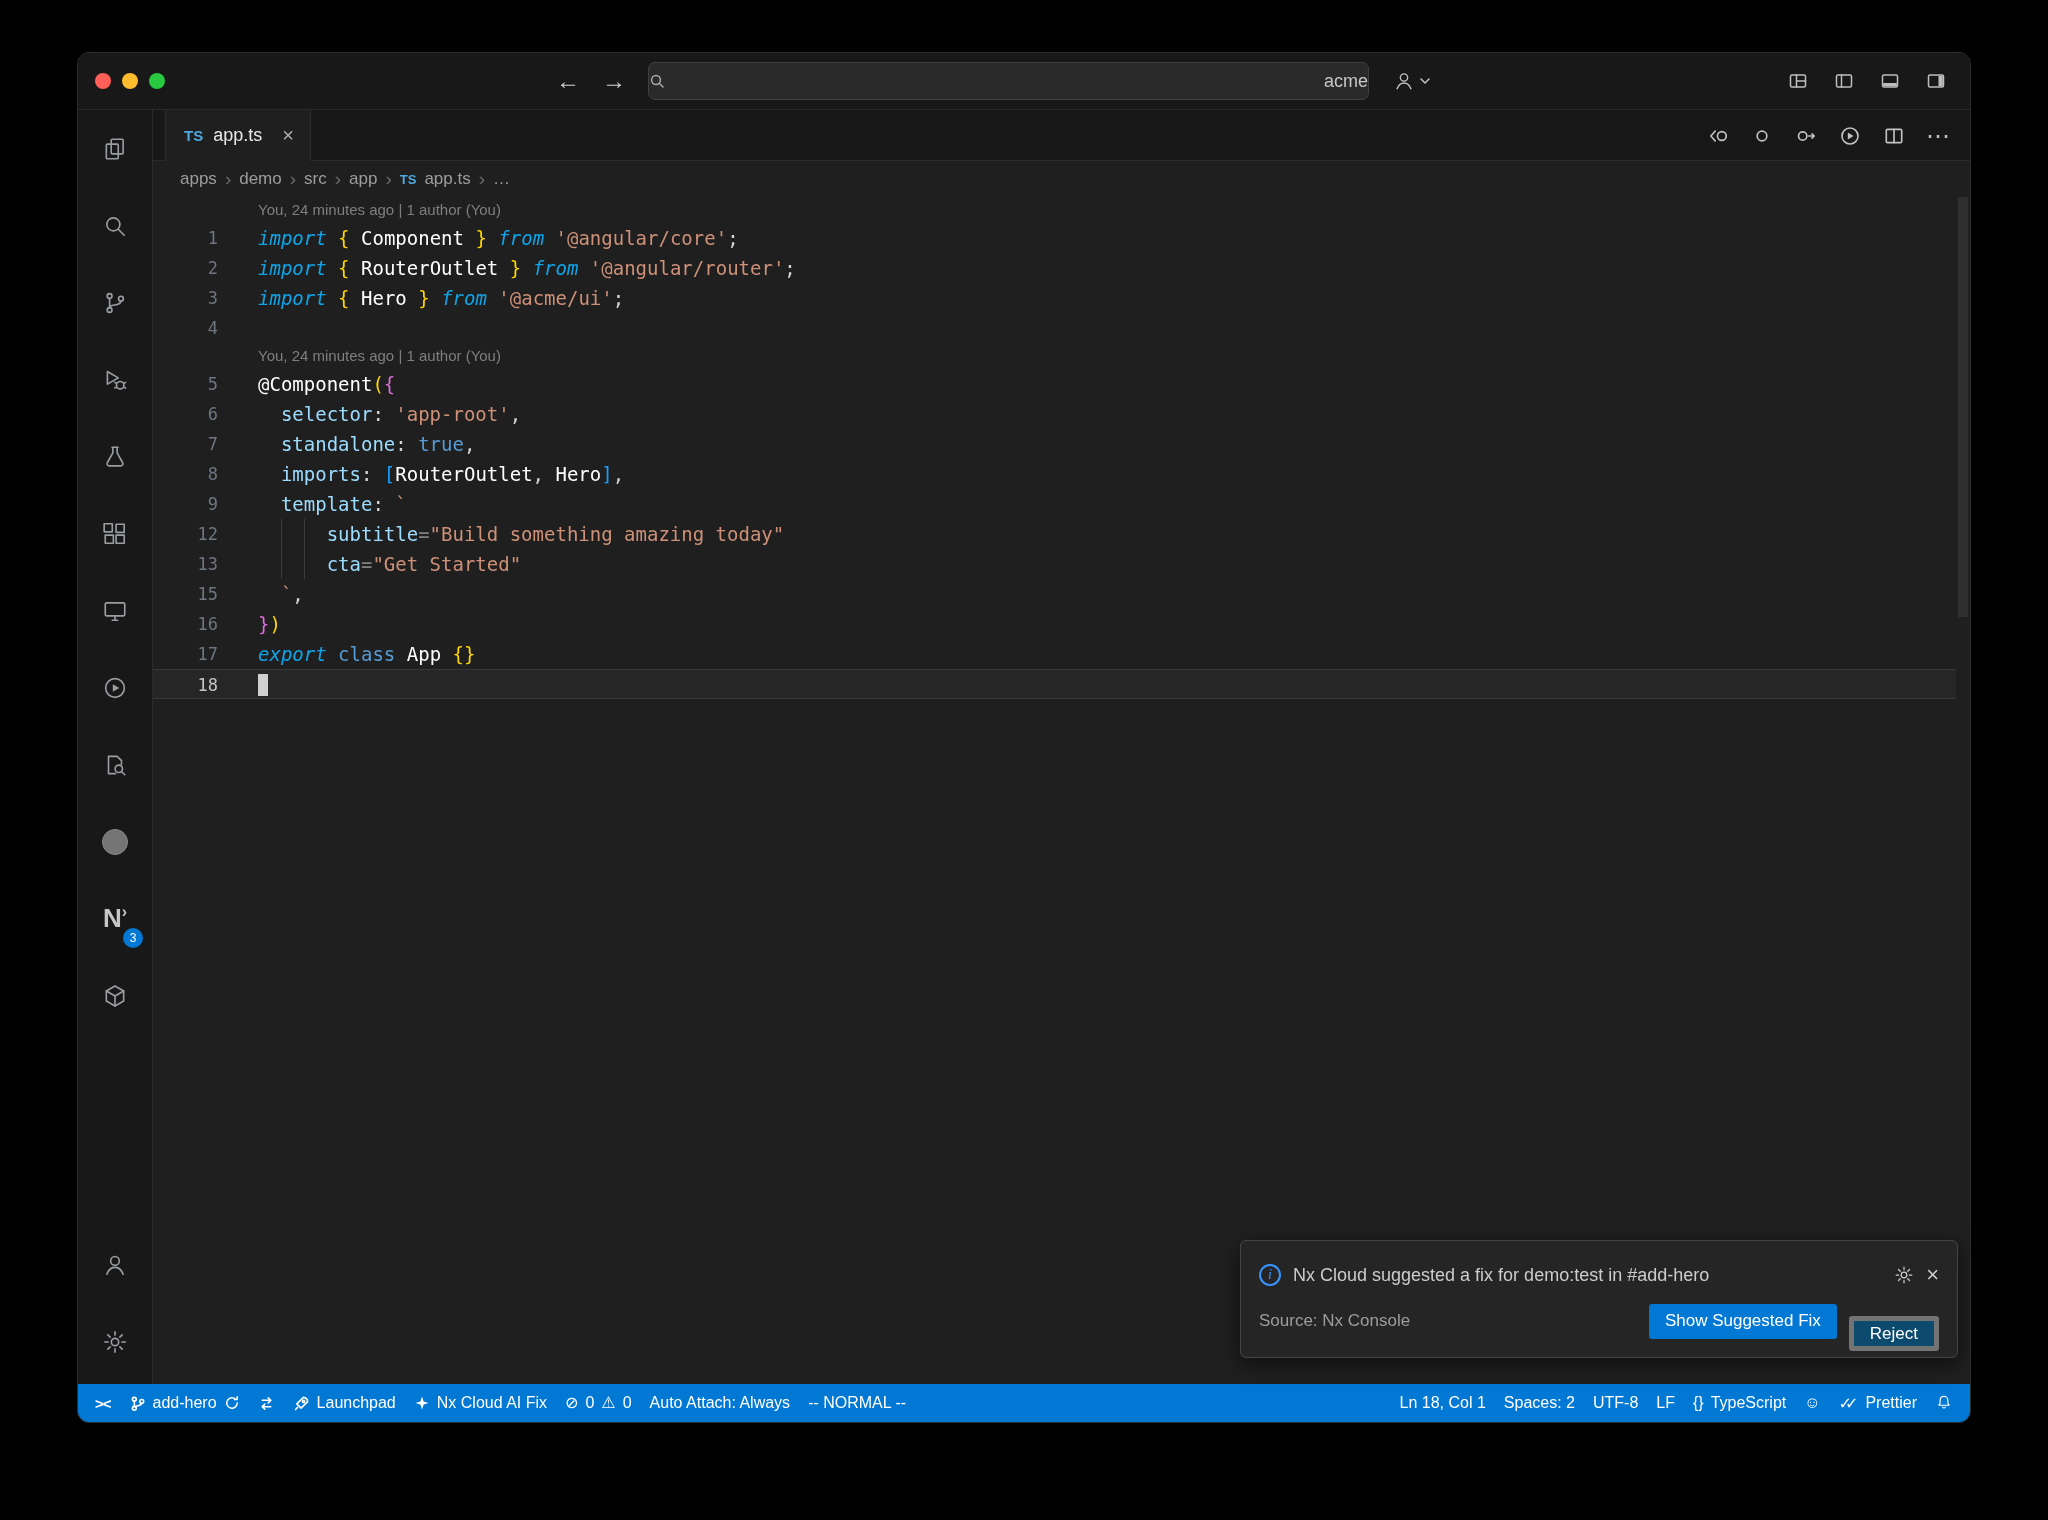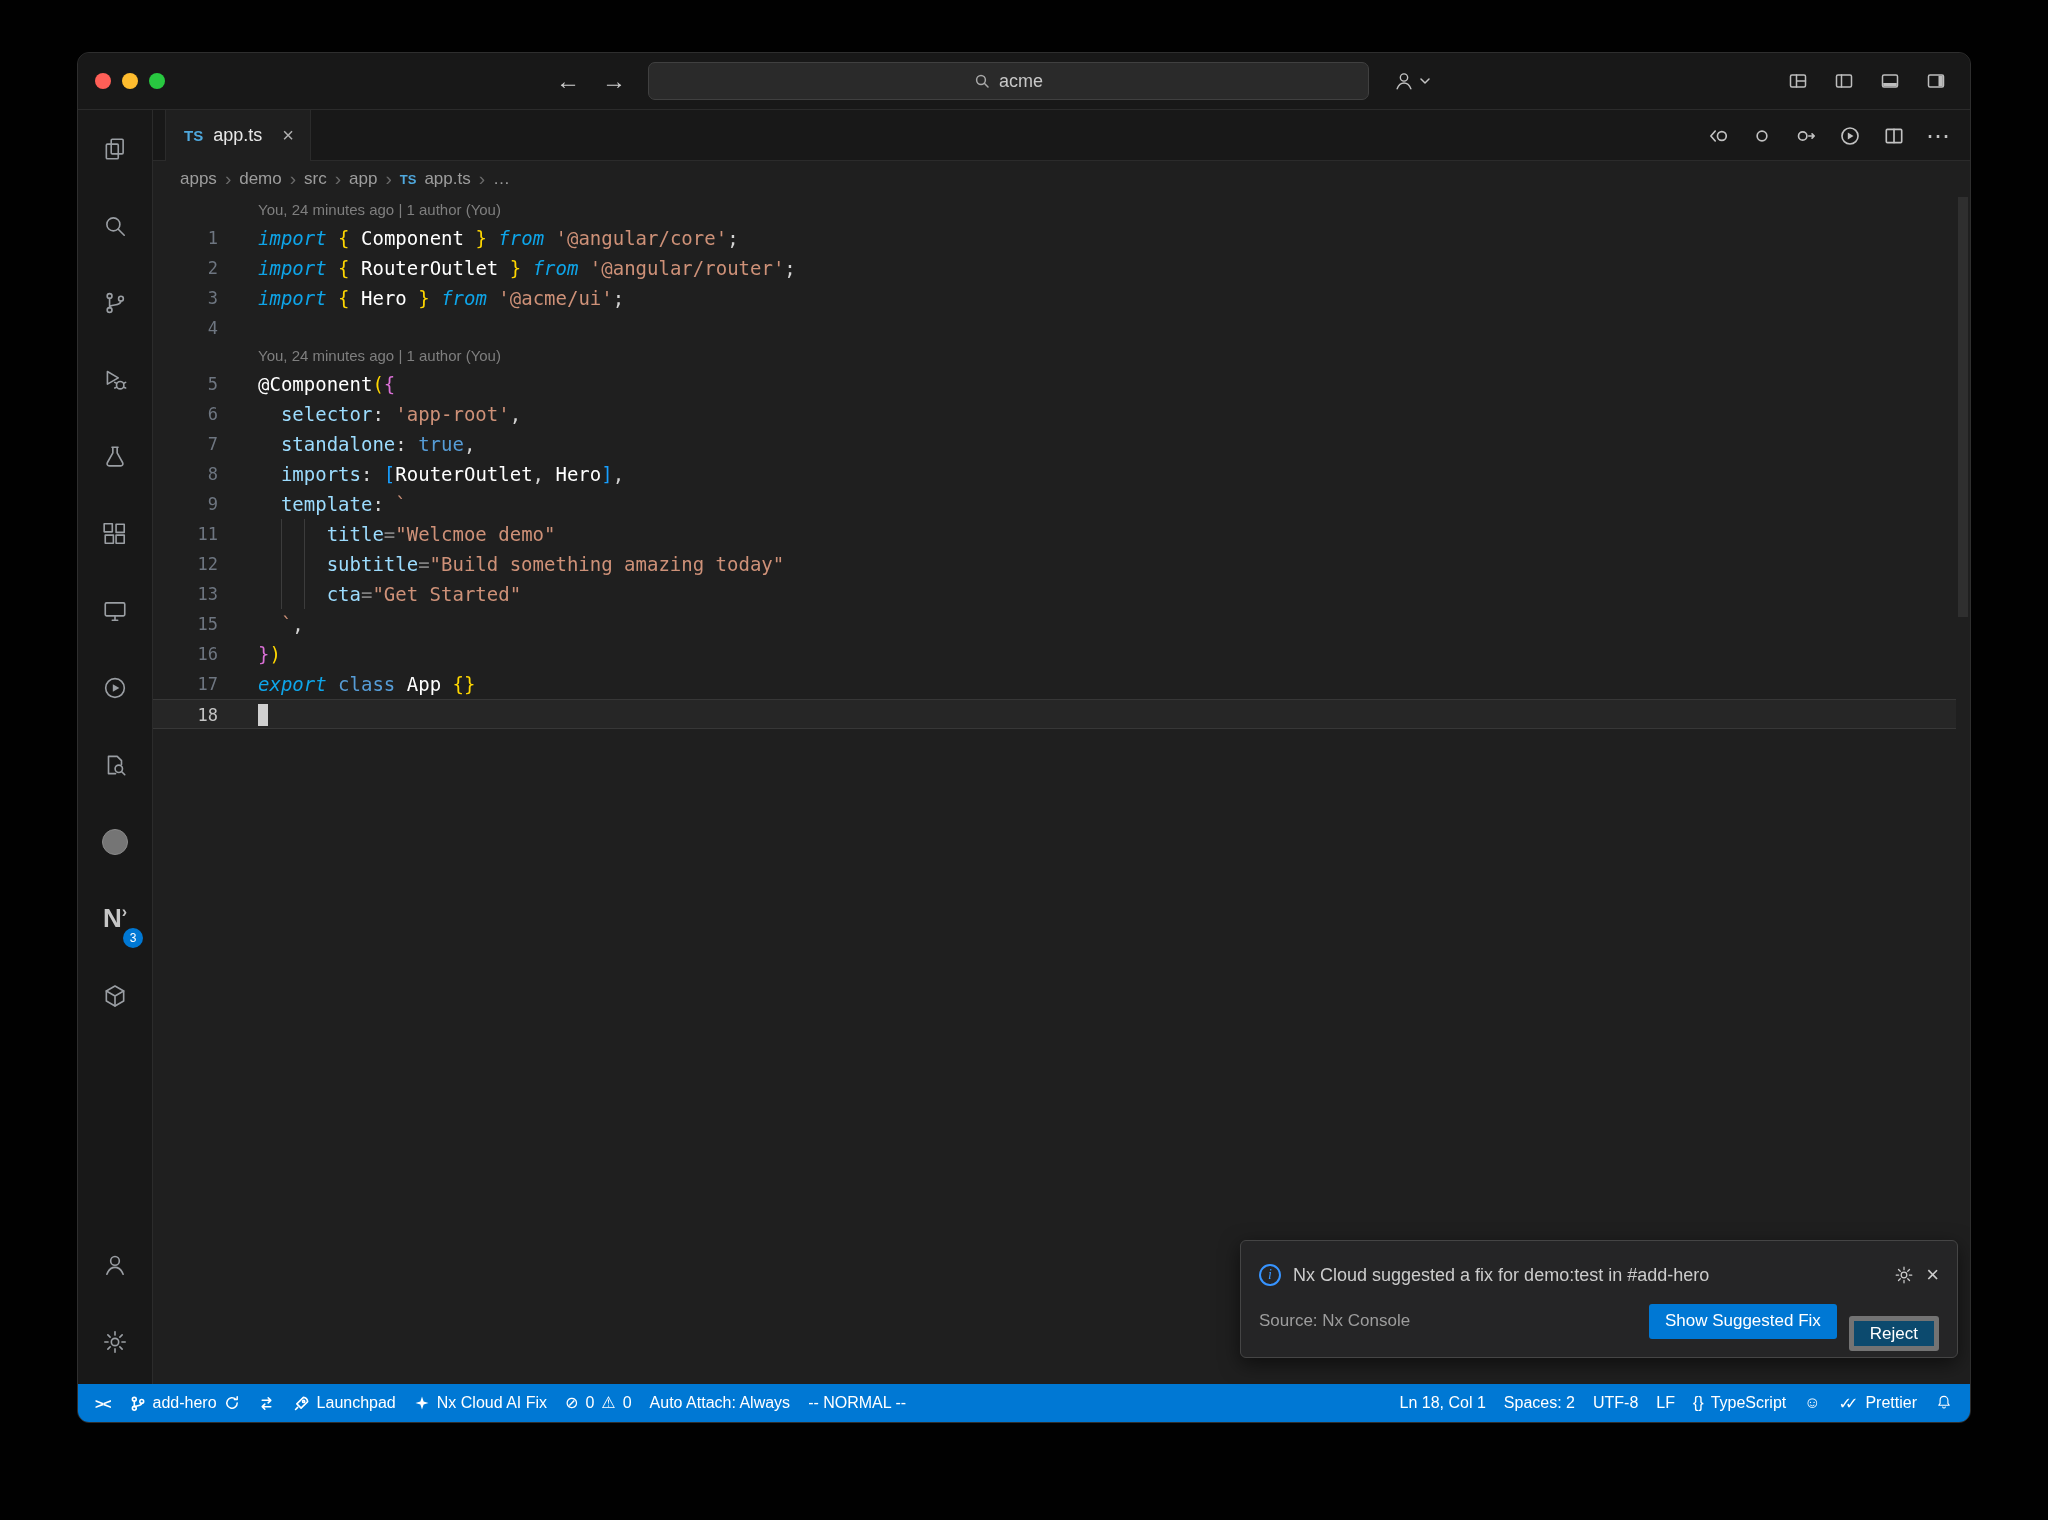--- a/index.html
+++ b/index.html
@@ -16,21 +16,21 @@
   
   .titlebar { height:57px; background:#181818; border-bottom:1px solid #2b2b2b; display:flex; align-items:center; flex:0 0 auto; }
   .traffic { display:flex; align-items:center; gap:11px; padding-left:17px; width:120px; flex:0 0 auto; }
   .tl { width:16px; height:16px; border-radius:50%; }
   .tl.red { background:#ff5f57; } .tl.yellow { background:#febc2e; } .tl.green { background:#28c840; }
   .tb-spacer { flex:1; }
   .nav-arrows { display:flex; gap:22px; margin-right:22px; color:#cfcfcf; font-size:24px; line-height:1; }
   .nav-arrows span { cursor:default; }
   .command-center {
     width:721px; height:38px; background:#2a2a2a; border:1px solid #404040; border-radius:7px;
-    display:flex; align-items:center; justify-content:center; gap:9px; color:#c7c7c7; font-size:18px;
+    display:flex; align-items:center; justify-content:space-between; gap:9px; color:#c7c7c7; font-size:18px;
   }
   .command-center svg { color:#a8a8a8; }
   .account-item { display:flex; align-items:center; gap:5px; margin-left:24px; color:#c3c3c3; }
   .win-icons { display:flex; gap:26px; padding-right:24px; color:#bdbdbd; align-items:center; }
   .win-icons svg, .account-item svg { display:block; }
 
   
   .main { flex:1; display:flex; min-height:0; }
 
   
@@ -361,24 +361,20 @@
               </div>
               <div class="code-row">
                 <div class="gutter">8</div>
                 <div class="line-content"><span class="tok-pl">  </span><span class="tok-pr">imports</span><span class="tok-pl">: </span><span class="tok-b3">[</span><span class="tok-ty">RouterOutlet</span><span class="tok-pl">, </span><span class="tok-ty">Hero</span><span class="tok-b3">]</span><span class="tok-pl">,</span></div>
               </div>
               <div class="code-row">
                 <div class="gutter">9</div>
                 <div class="line-content"><span class="tok-pl">  </span><span class="tok-pr">template</span><span class="tok-pl">: </span><span class="tok-st">`</span></div>
               </div>
               <div class="code-row">
-                <div class="gutter">11</div>
-                <div class="line-content"><span class="indent-guide" style="left: calc(2ch + 35px);"></span><span class="indent-guide" style="left: calc(4ch + 35px);"></span><span class="tok-pl">      </span><span class="tok-at">title</span><span class="tok-pu">=</span><span class="tok-st">"Welcmoe demo"</span></div>
-              </div>
-              <div class="code-row">
                 <div class="gutter">12</div>
                 <div class="line-content"><span class="indent-guide" style="left: calc(2ch + 35px);"></span><span class="indent-guide" style="left: calc(4ch + 35px);"></span><span class="tok-pl">      </span><span class="tok-at">subtitle</span><span class="tok-pu">=</span><span class="tok-st">"Build something amazing today"</span></div>
               </div>
               <div class="code-row">
                 <div class="gutter">13</div>
                 <div class="line-content"><span class="indent-guide" style="left: calc(2ch + 35px);"></span><span class="indent-guide" style="left: calc(4ch + 35px);"></span><span class="tok-pl">      </span><span class="tok-at">cta</span><span class="tok-pu">=</span><span class="tok-st">"Get Started"</span></div>
               </div>
               <div class="code-row">
                 <div class="gutter">15</div>
                 <div class="line-content"><span class="tok-pl">  </span><span class="tok-st">`</span><span class="tok-pl">,</span></div>

